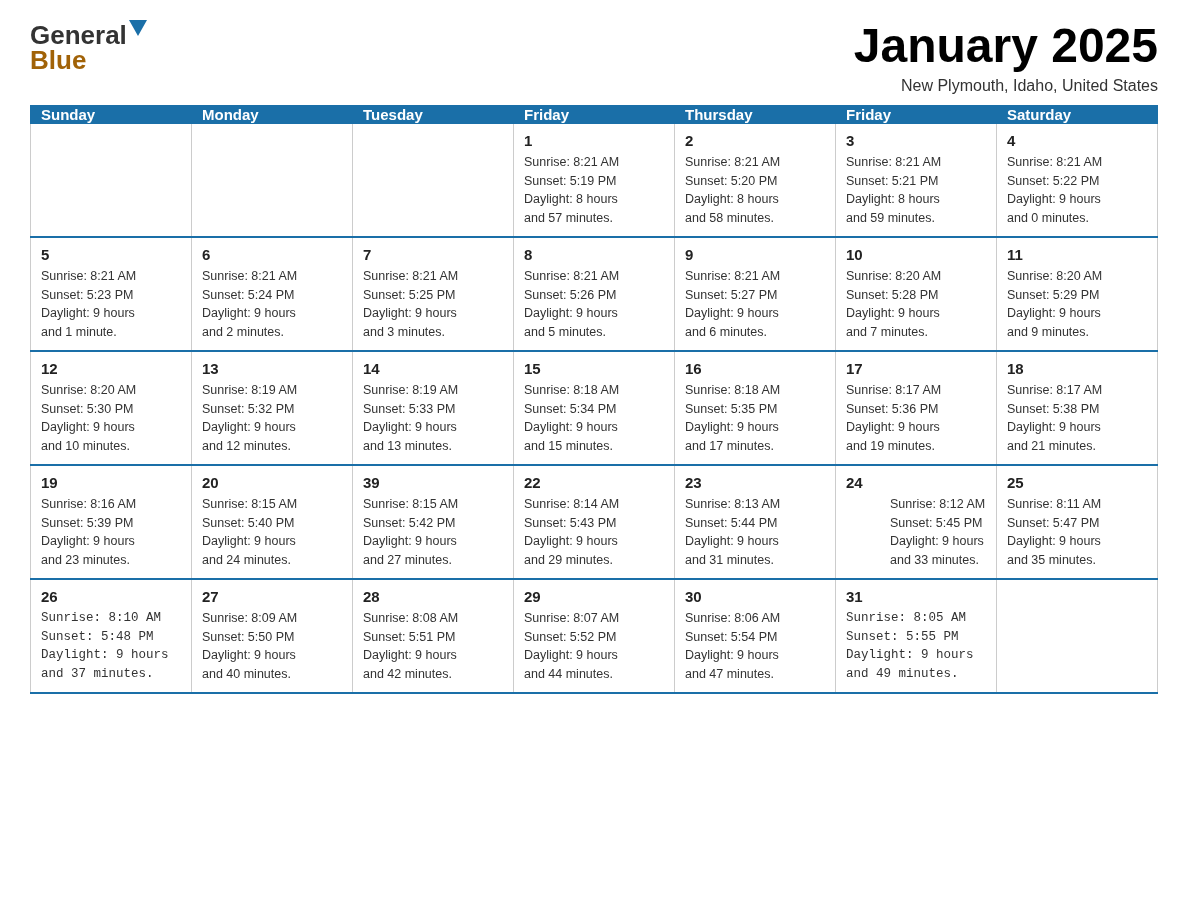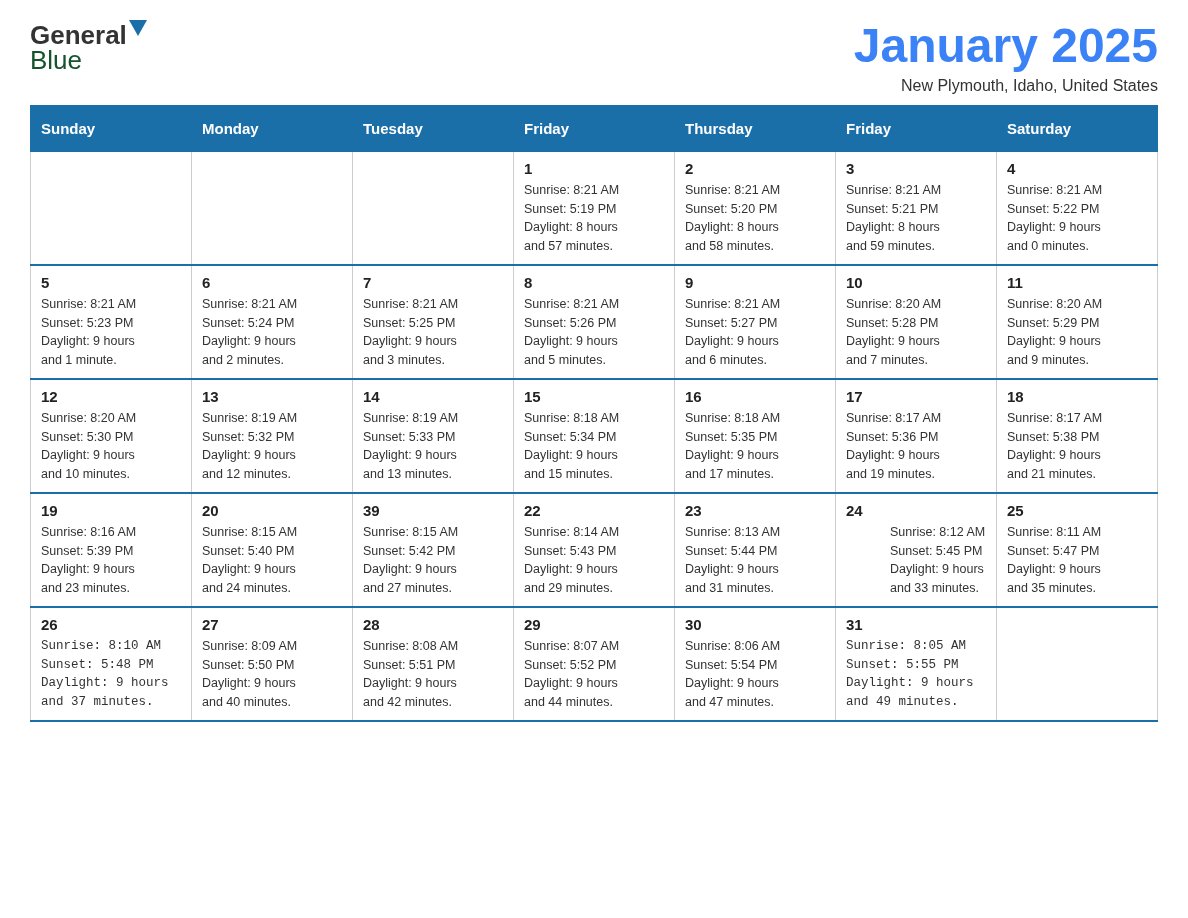--- a/index.html
+++ b/index.html
@@ -23,40 +23,40 @@
     }
     .logo-text {
       display: flex;
     }
     .title-area {
       text-align: right;
     }
     .title-area h1 {
       font-size: 48px;
       font-weight: bold;
-      color: #3b82f6;
+      color: #000000;
       line-height: 1.1;
     }
     .title-area h2 {
       font-size: 16px;
       font-weight: normal;
       color: #333;
       margin-top: 4px;
     }
     .calendar {
       width: 100%;
       border-collapse: collapse;
       margin-top: 8px;
     }
     .calendar thead tr th {
       background-color: #1a6fa8;
       color: #fff;
       font-size: 15px;
       font-weight: bold;
-      padding: 14px 10px;
+      padding: 0 10px;
       text-align: left;
       border: 1px solid #1a6fa8;
     }
     .calendar tbody tr td {
       vertical-align: top;
       padding: 8px 10px;
       border: 1px solid #ccc;
       width: 14.28%;
       min-height: 100px;
       font-size: 13px;
@@ -87,21 +87,21 @@
 <div class="header">
   <div class="logo">
     <div class="logo-text">
       <span style="font-size:26px;font-weight:bold;color:#333;">General</span>
       <span style="display:inline-block;margin-left:2px;vertical-align:middle;">
         <svg width="18" height="16" viewBox="0 0 18 16">
           <polygon points="0,0 18,0 9,16" fill="#1a6fa8"></polygon>
         </svg>
       </span>
     </div>
-    <div style="font-size:26px;font-weight:normal;color:#14532d;line-height:1;margin-top:-4px;">Blue</div>
+    <div style="font-size:26px;font-weight:bold;color:#a16207;line-height:1;margin-top:-4px;">Blue</div>
   </div>
   <div class="title-area">
     <h1>January 2025</h1>
     <h2>New Plymouth, Idaho, United States</h2>
   </div>
 </div>
 
 <table class="calendar">
   <thead>
     <tr>

